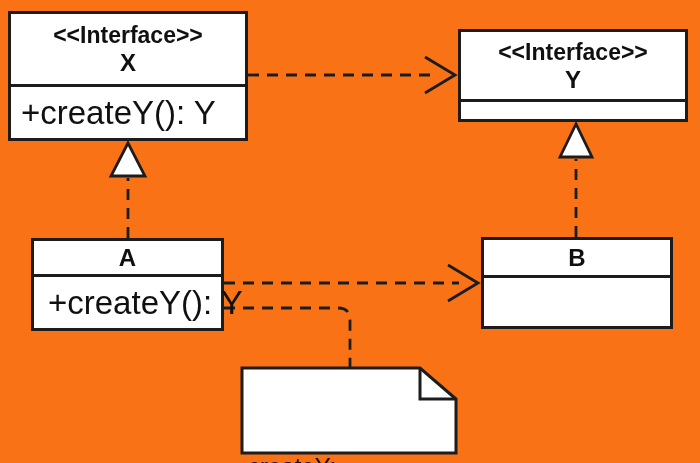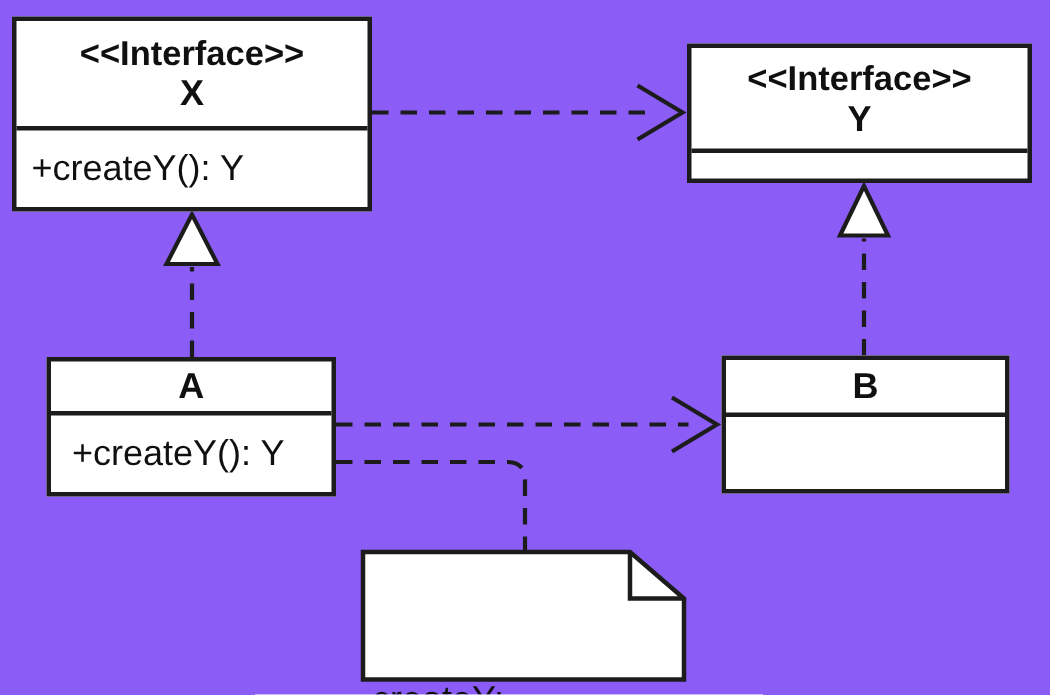--- a/index.html
+++ b/index.html
@@ -1,33 +1,33 @@
 <!DOCTYPE html>
 <html><head>
 <meta charset="utf-8">
 <style>
   html,body { margin:0; padding:0; background:#ffffff; }
   .canvas {
-    position:relative; width:700px; height:463px; background:#8b5cf6;
+    position:relative; width:700px; height:463px; background:#f97316;
     font-family:"Liberation Sans", sans-serif; color:#101010; overflow:hidden;
   }
   .connector-layer { position:absolute; left:0; top:0; width:700px; height:463px; }
   .uml-box {
     position:absolute; background:#ffffff; border:3px solid #1c1c1c;
     box-sizing:border-box; display:flex; flex-direction:column;
   }
   .uml-header {
     display:flex; flex-direction:column; align-items:center; justify-content:center;
     font-weight:bold; border-bottom:3px solid #1c1c1c; line-height:28px;
   }
   .stereotype { font-size:23px; }
   .class-name { font-size:24px; }
   .uml-methods {
     flex:1; display:flex; align-items:center;
-    font-size:24px; font-weight:normal; white-space:nowrap;
+    font-size:33px; font-weight:normal; white-space:nowrap;
   }
   .uml-empty { flex:1; }
   .note-text {
     position:absolute; left:248px; top:384px; font-size:24px; line-height:33px;
     white-space:pre; color:#101010;
   }
 </style>
 </head>
 <body>
 

